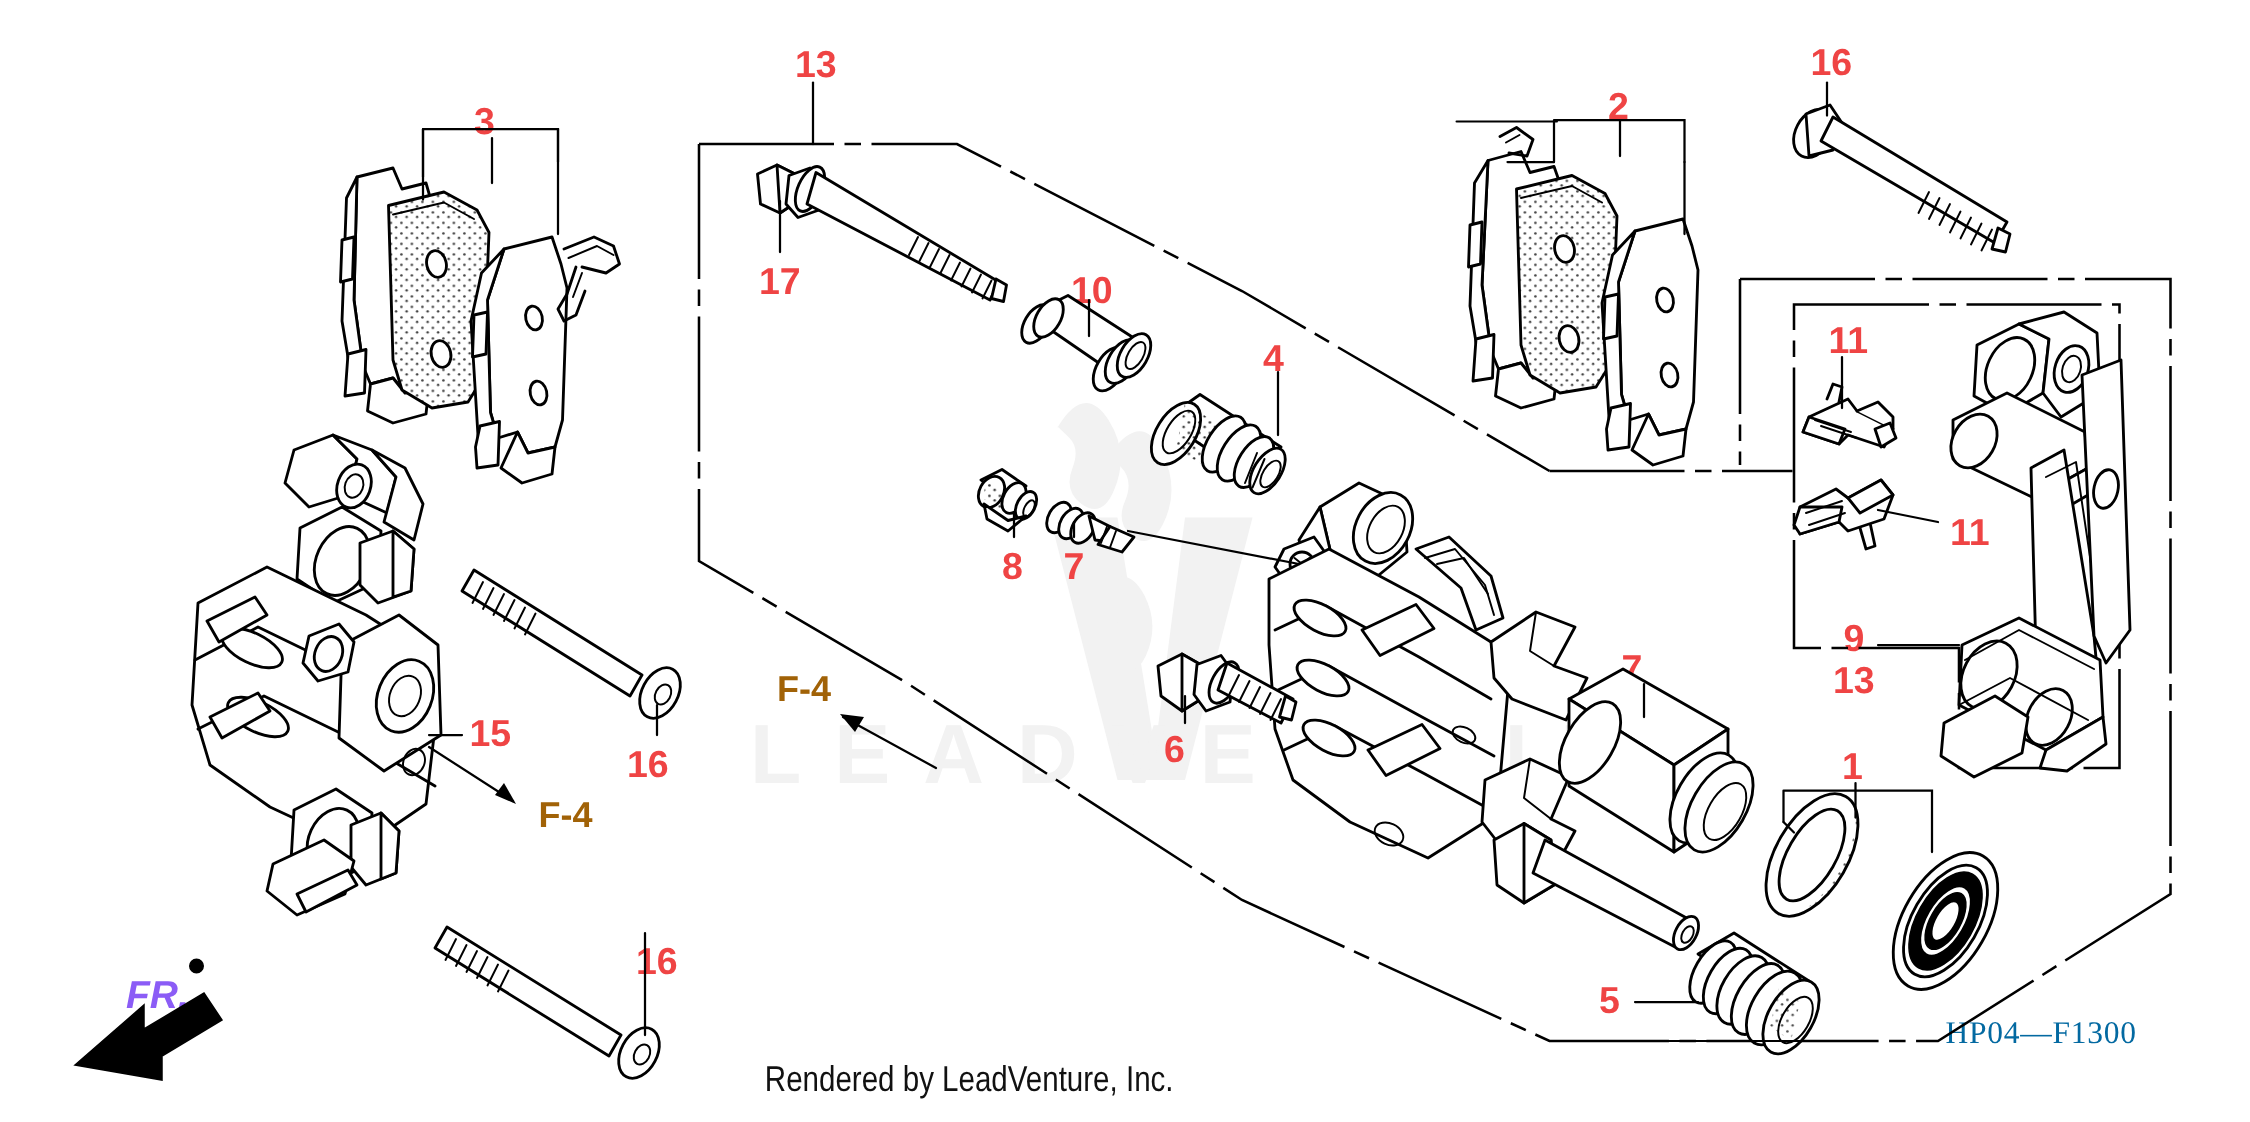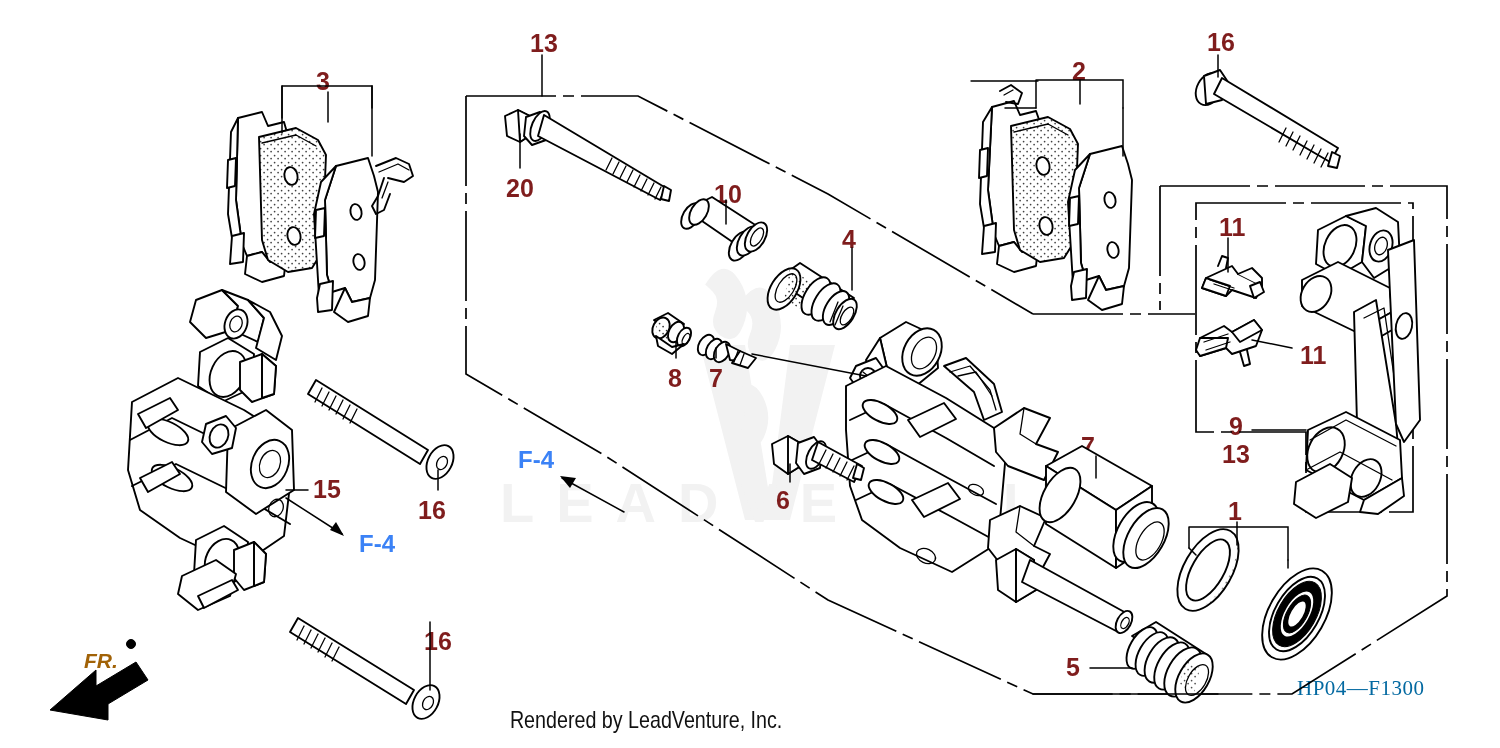--- a/index.html
+++ b/index.html
@@ -1,29 +1,29 @@
 <!DOCTYPE html>
 <html><head>
 <meta charset="utf-8">
 <title>Parts Diagram</title>
 <style>
   html,body{margin:0;padding:0;background:#ffffff;}
   body{width:1500px;height:748px;overflow:hidden;
        font-family:"Liberation Sans","DejaVu Sans",sans-serif;}
   #stage{position:relative;width:1500px;height:748px;background:#fff;}
   #stage svg{position:absolute;left:0;top:0;}
-  .num{position:absolute;font-weight:bold;color:#7f1d1d;
+  .num{position:absolute;font-weight:bold;color:#ef4444;
        font-family:"Liberation Sans","DejaVu Sans",sans-serif;
        font-size:25px;line-height:1;letter-spacing:0px;white-space:nowrap;}
-  .fmark{position:absolute;font-weight:bold;color:#3b82f6;
+  .fmark{position:absolute;font-weight:bold;color:#a16207;
        font-family:"Liberation Sans","DejaVu Sans",sans-serif;
        font-size:24px;line-height:1;white-space:nowrap;}
-  .frmark{position:absolute;font-weight:bold;color:#a16207;
+  .frmark{position:absolute;font-weight:bold;color:#8b5cf6;
        font-family:"Liberation Sans","DejaVu Sans",sans-serif;
-       font-size:21px;line-height:1;white-space:nowrap;
+       font-size:26px;line-height:1;white-space:nowrap;
        font-style:italic;}
   #partno{position:absolute;left:1297px;top:676px;
        font-family:"Liberation Serif","DejaVu Serif",serif;
        font-size:21px;color:#0369a1;white-space:nowrap;letter-spacing:0.5px;}
   #caption{position:absolute;left:0;top:706px;width:1292px;text-align:center;
        font-family:"Liberation Sans","DejaVu Sans",sans-serif;
        font-size:24px;color:#111;}
   #caption span{display:inline-block;transform:scaleX(0.82);transform-origin:center;}
   .wm{position:absolute;color:#f2f2f2;pointer-events:none;user-select:none;}
   #wm-text{left:500px;top:470px;font-size:56px;font-weight:bold;
@@ -502,21 +502,21 @@
     <g>
       <polygon class="fillk" points="50,710 96,670 96,686 136,662 148,680 108,704 108,720"></polygon>
       <circle class="fillk" cx="131" cy="644" r="4.5"></circle>
     </g>
   </svg>
 
   <div class="num" style="left:316px;top:69px;">3</div>
   <div class="num" style="left:530px;top:31px;">13</div>
   <div class="num" style="left:1072px;top:59px;">2</div>
   <div class="num" style="left:1207px;top:30px;">16</div>
-  <div class="num" style="left:506px;top:176px;">20</div>
+  <div class="num" style="left:506px;top:176px;">17</div>
   <div class="num" style="left:714px;top:182px;">10</div>
   <div class="num" style="left:842px;top:227px;">4</div>
   <div class="num" style="left:1219px;top:215px;">11</div>
   <div class="num" style="left:1300px;top:343px;">11</div>
   <div class="num" style="left:668px;top:366px;">8</div>
   <div class="num" style="left:709px;top:366px;">7</div>
   <div class="num" style="left:1229px;top:414px;">9</div>
   <div class="num" style="left:1222px;top:442px;">13</div>
   <div class="num" style="left:1081px;top:434px;">7</div>
   <div class="num" style="left:776px;top:488px;">6</div>

